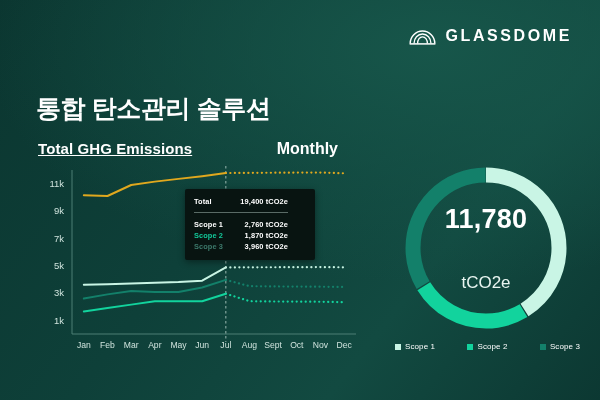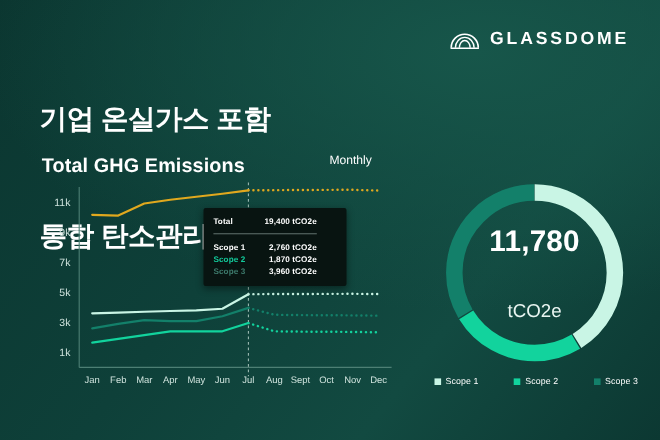--- a/index.html
+++ b/index.html
@@ -60,30 +60,31 @@
     height: 220px;
   }
   .chart-head {
     position: absolute;
     top: 0; left: 8px; right: 0;
     height: 20px;
   }
   .chart-title {
     position: absolute;
     left: 0; top: 0;
-    font-size: 18px;
+    font-size: 15px;
     font-weight: 700;
     color: #ffffff;
     letter-spacing: 0.1px;
+    text-decoration: underline;
   }
   .chart-period {
     position: absolute;
     right: 22px; top: 0;
-    font-size: 11px;
-    font-weight: 400;
+    font-size: 16px;
+    font-weight: 700;
     color: #ffffff;
     padding-left: 47px;
   }
   .plot {
     position: absolute;
     left: 0; top: 22px;
     width: 330px;
     height: 198px;
   }
   .plot svg { display: block; }
@@ -184,21 +185,20 @@
     letter-spacing: 0.1px;
     white-space: nowrap;
   }
 </style>
 </head>
 <body>
 
 <div id="stage">
 
   <div class="headline">
-    <span class="ln">기업 온실가스 포함</span>
     <span class="ln">통합 탄소관리 솔루션</span>
   </div>
 
   <div class="brand">
     <span class="brand-mark">
       <svg viewBox="0 0 27 18" width="27" height="18" aria-hidden="true">
         <path d="M1.2 16.4 A12.3 12.3 0 0 1 25.8 16.4" fill="none" stroke="#ffffff" stroke-width="1.5"></path>
         <path d="M5.0 16.4 A8.5 9.4 0 0 1 22.0 16.4" fill="none" stroke="#ffffff" stroke-width="1.3"></path>
         <path d="M8.6 16.4 A4.9 6.6 0 0 1 18.4 16.4" fill="none" stroke="#ffffff" stroke-width="1.3"></path>
         <line x1="0.6" y1="16.9" x2="26.4" y2="16.9" stroke="#ffffff" stroke-width="1.5"></line>

